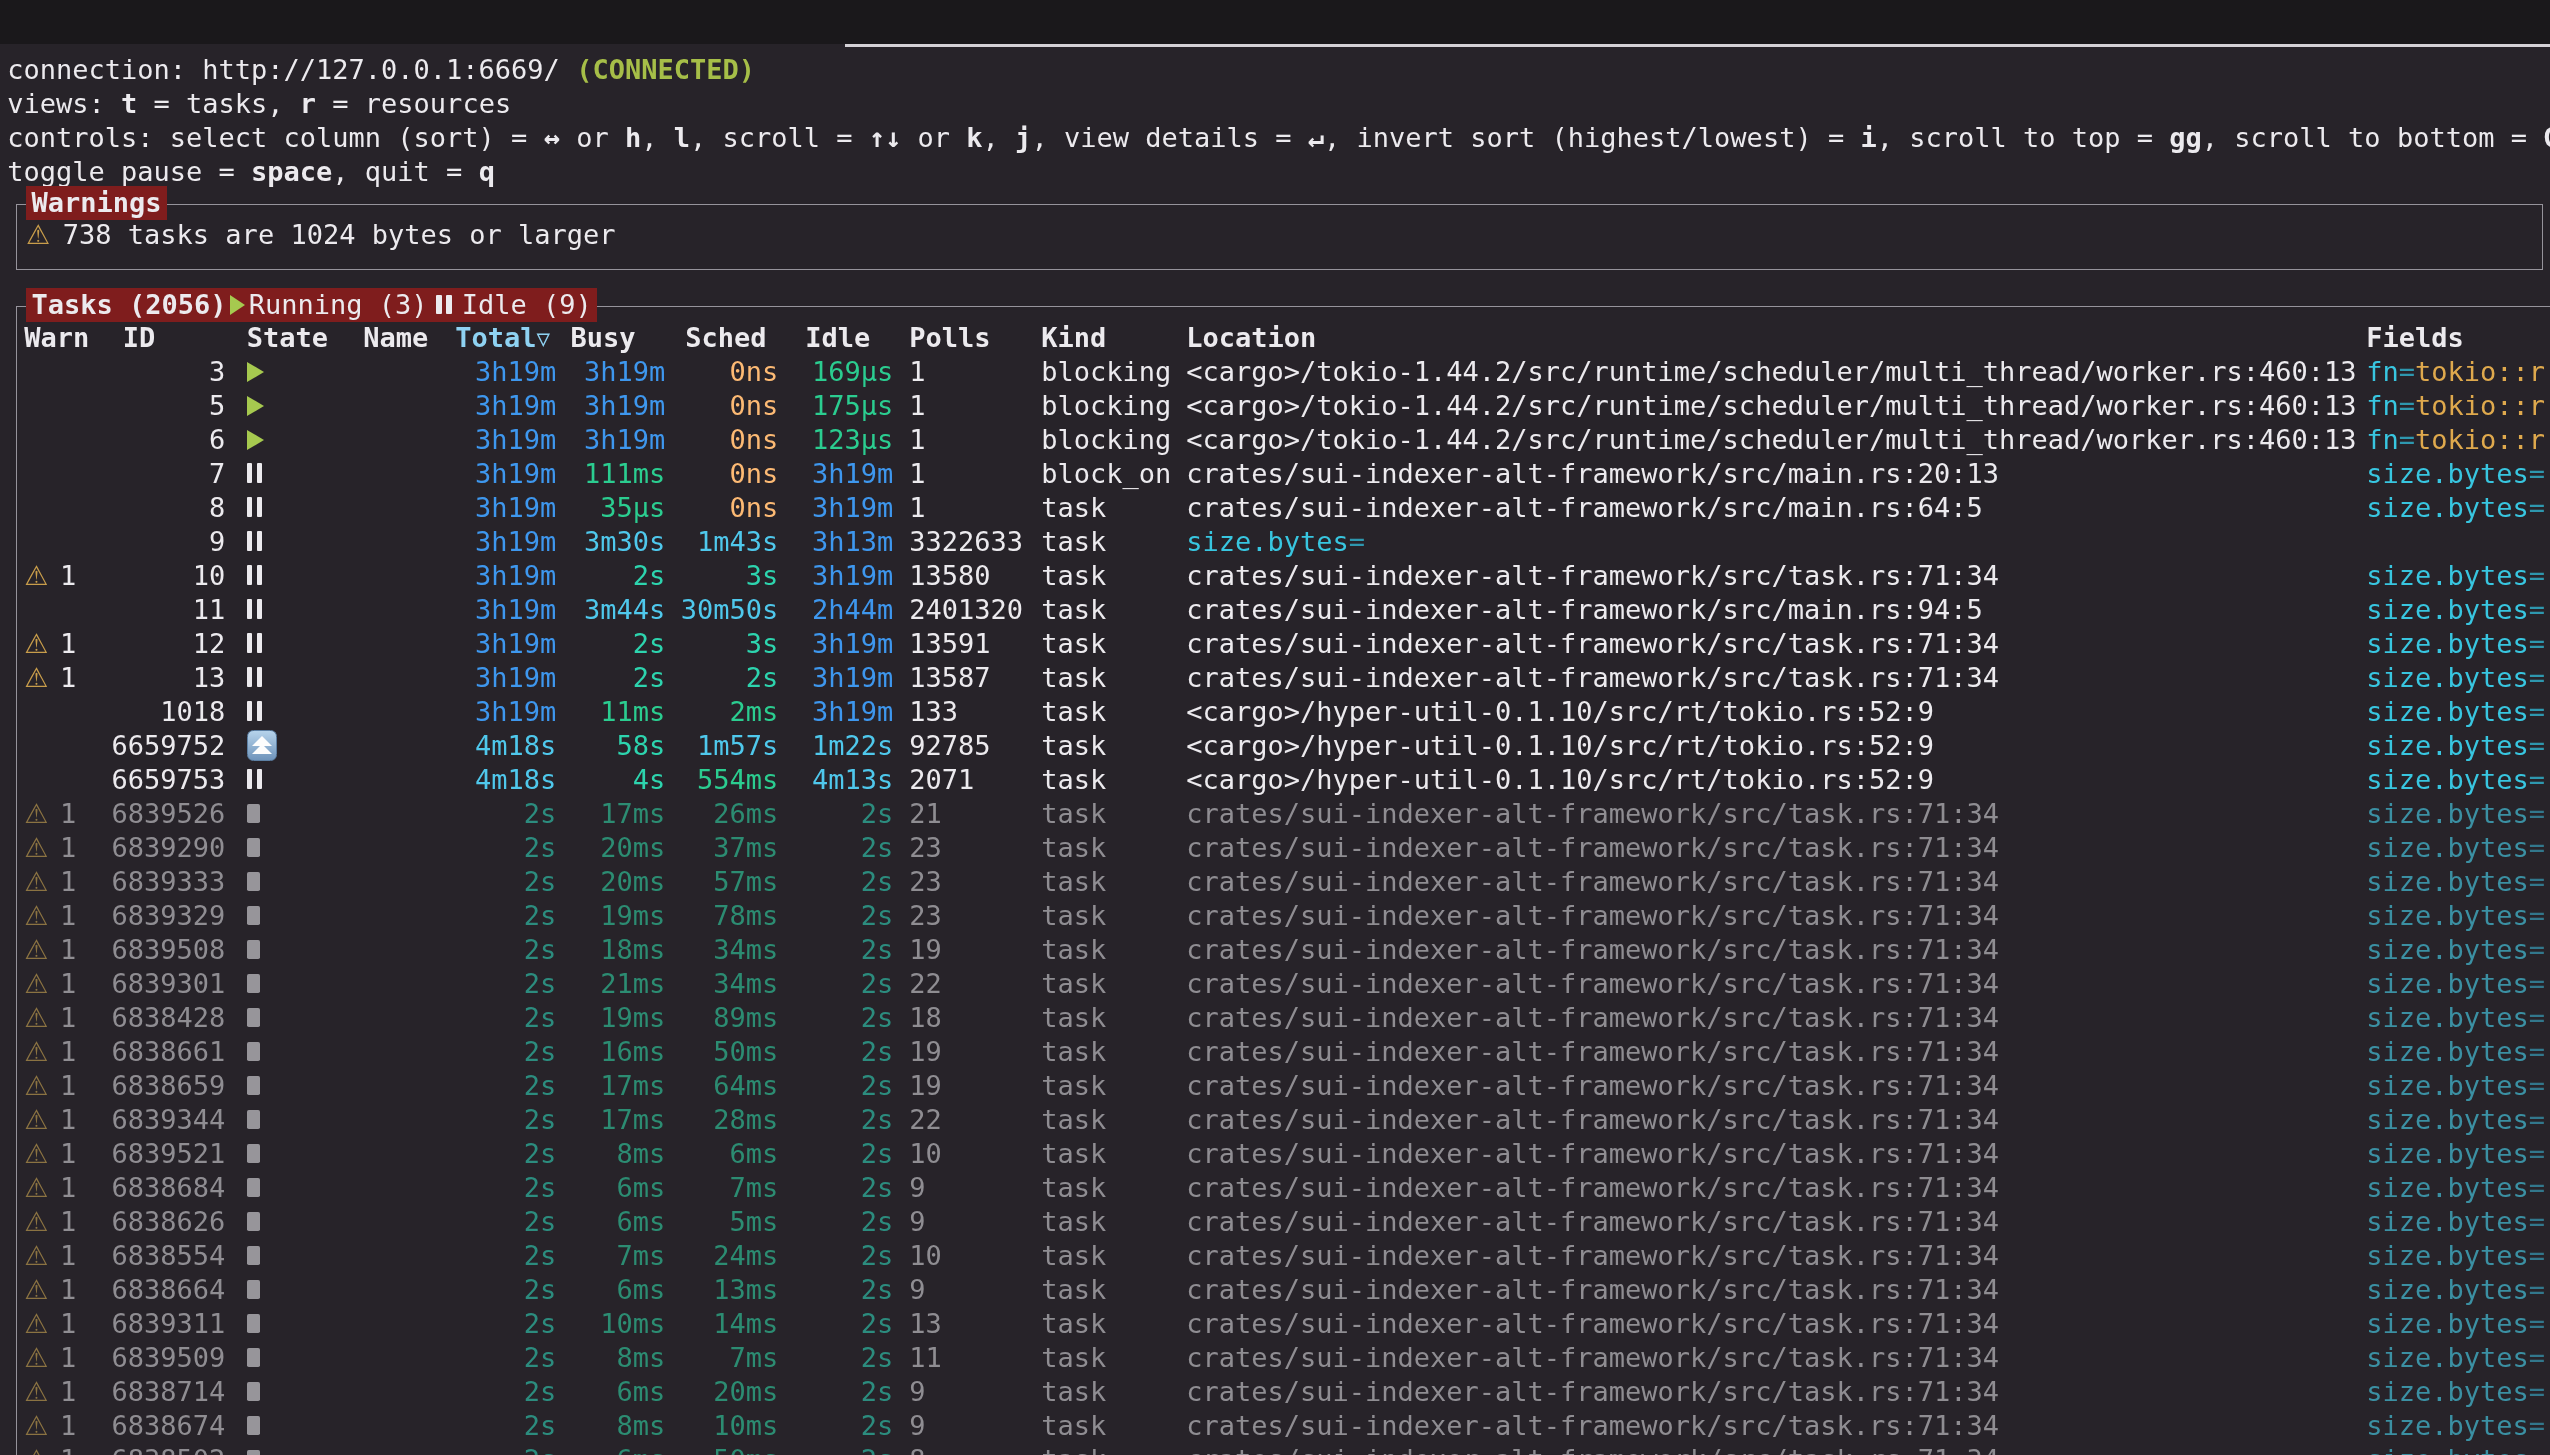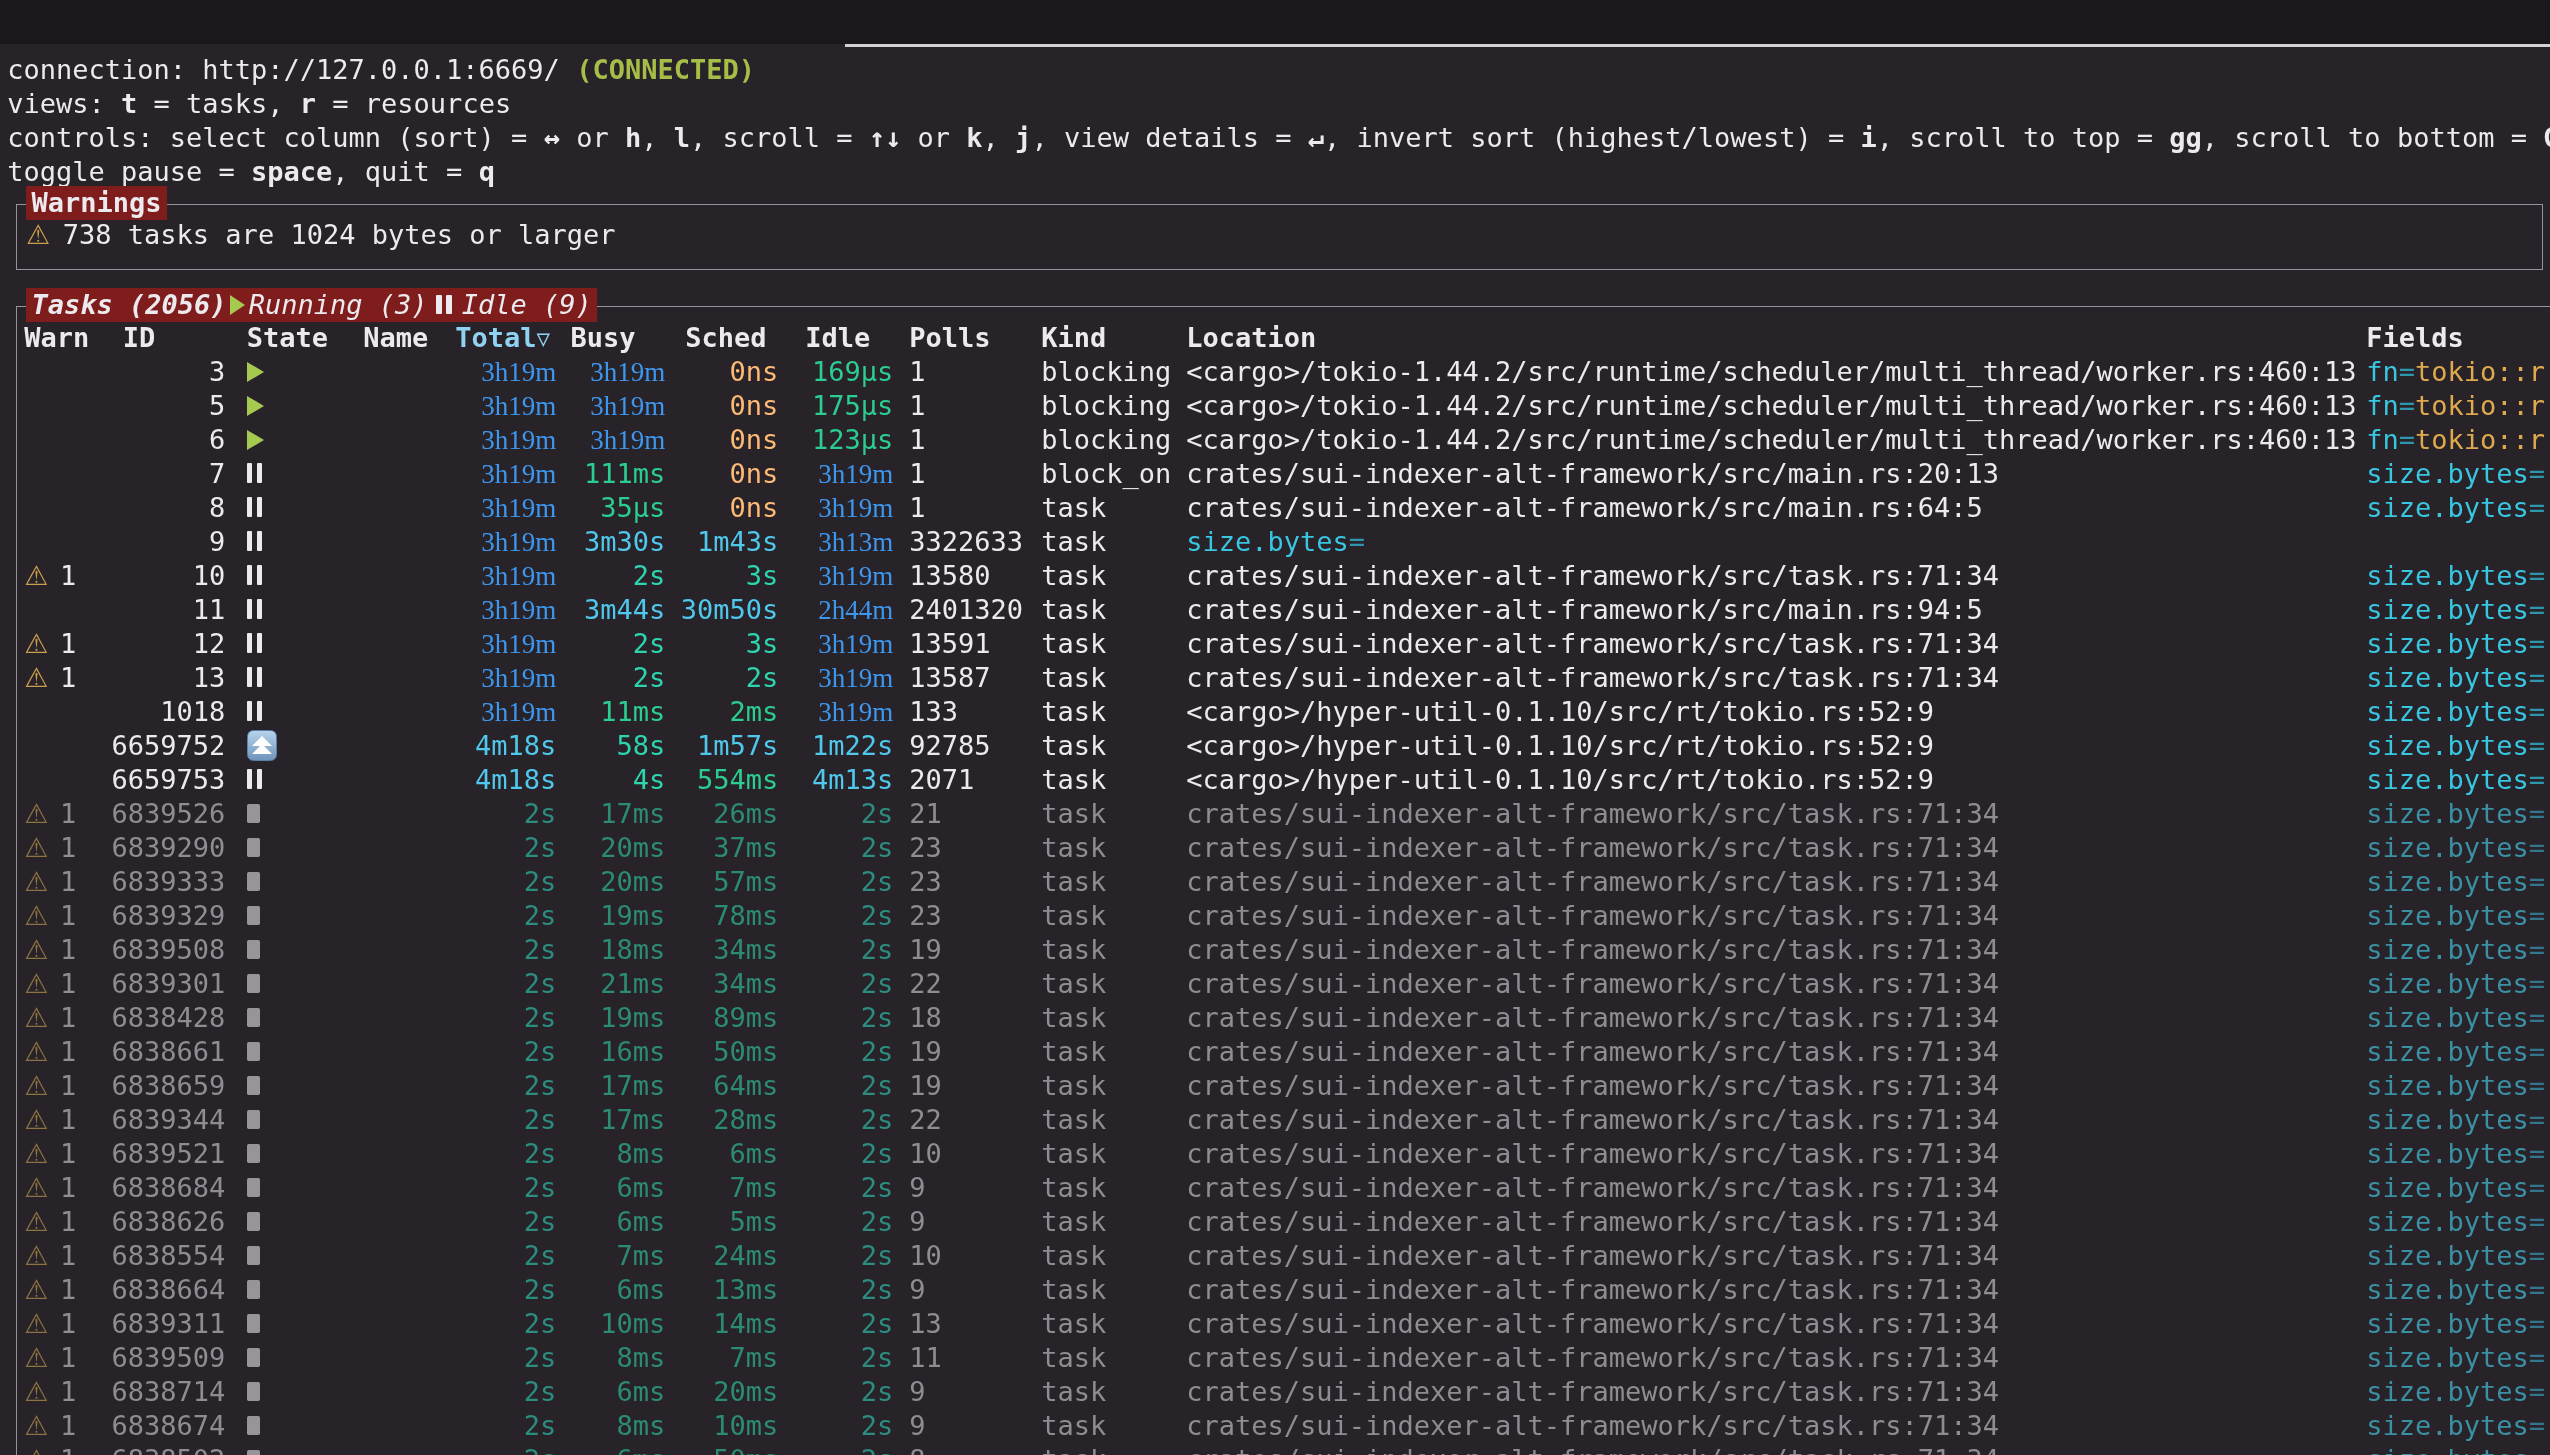--- a/index.html
+++ b/index.html
@@ -24,21 +24,21 @@
     position:absolute; top:-19px; left:9px; background:#7f1d1d; padding:0 5.4px;
     white-space:pre; height:34px; line-height:34px;
   }
   .box-title .bold { font-weight:bold; }
   .warnings-box { top:160px; left:16px; right:7.2px; height:66px; }
   .warn-line { padding:12.6px 0 0 9px; display:flex; align-items:center; white-space:pre; }
   .warn-tri { color:#c89d4b; font-family:"DejaVu Sans", sans-serif; font-style:normal; }
   .warn-line .warn-tri { margin-right:12.6px; }
 
   .tasks-box { top:262px; left:16px; right:-5.4px; bottom:-9px; border-bottom:none; }
-  .tasks-title { display:flex; align-items:center;font-style:italic; }
+  .tasks-title { display:flex; align-items:center; }
   .tasks-title > span { white-space:pre; }
 
   
   .cols {
     display:grid;
     grid-template-columns:86px 133px 120px 92px 101px 109px 113px 115px 132px 161px 1180px minmax(0,1fr);
     padding-left:7.2px; height:34px; line-height:34px;
   }
   .c { white-space:pre; overflow:hidden; }
   .c-id    { text-align:right; padding-right:18px; }
@@ -48,21 +48,21 @@
   .thead { margin-top:13.5px; font-weight:bold; }
   .thead .c { text-align:left; }
   .thead .c-id { padding-right:0; padding-left:12.6px; }
   .thead .c-busy { padding-left:14.4px; }
   .thead .c-sched { padding-left:20px; }
   .thead .c-idle { padding-left:27px; }
   .thead .sorted { color:#8fd2f2; }
   .sort-arrow { font-family:"DejaVu Sans", sans-serif; font-weight:normal; color:#8fd2f2; }
 
   
-  .t-h  { color:#3e97ee;font-family:Liberation Serif, serif; }
+  .t-h  { color:#3e97ee; }
   .t-m  { color:#4fc8ec; }
   .t-s  { color:#2dd4ae; }
   .t-ms { color:#2bcd90; }
   .t-us { color:#2bcd90; }
   .t-ns { color:#fdba74; }
 
   
   .fkey { font-weight:normal; color:#38c6e0; font-style:normal; }
   .feq  { color:#2e97ae; font-style:normal; }
   .fval { color:#dfa94d; font-style:normal; }

